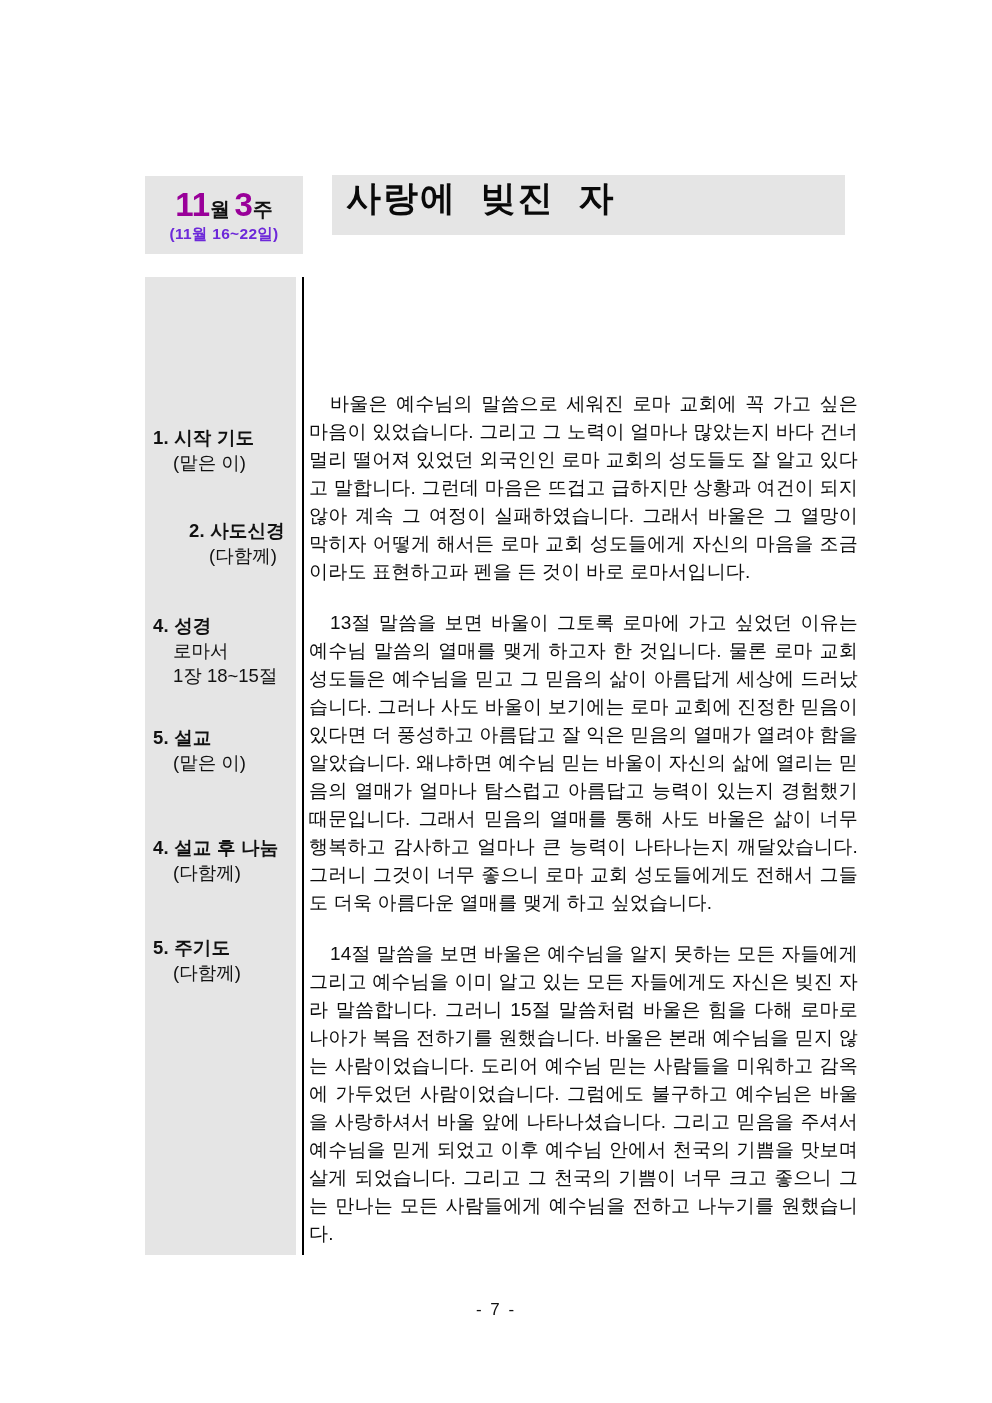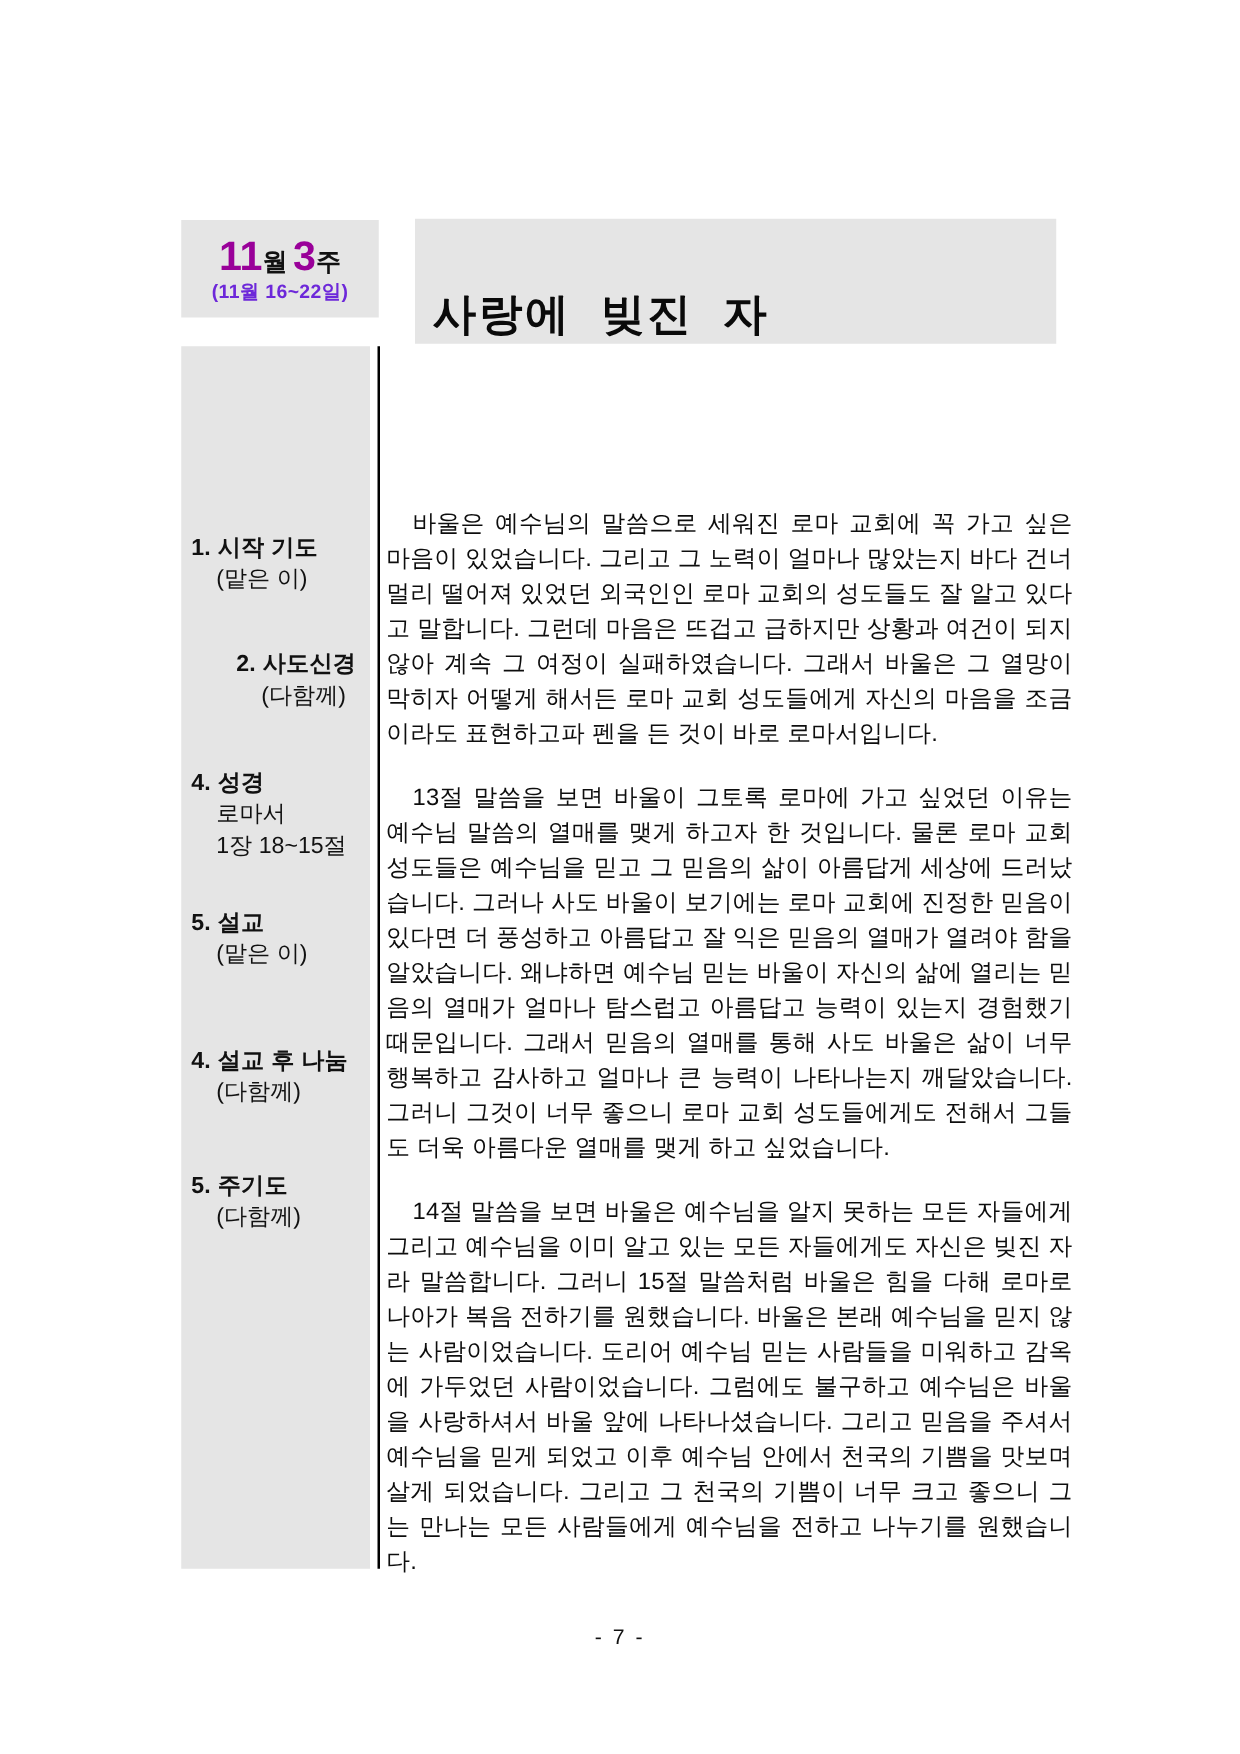--- a/index.html
+++ b/index.html
@@ -14,22 +14,22 @@
     position:absolute;left:145px;top:176px;width:158px;height:78px;
     background:#e5e5e5;display:flex;flex-direction:column;
     align-items:center;justify-content:center;line-height:1.05;
   }
   .week-line{white-space:nowrap;font-weight:bold;}
   .week-num{color:#990099;font-size:33px;font-weight:bold;}
   .week-unit{color:#111;font-size:20px;font-weight:bold;}
   .week-dates{font-size:15.5px;font-weight:bold;color:#6d28d9;margin-top:3px;letter-spacing:0.3px;}
 
   .title-banner{
-    position:absolute;left:332px;top:175px;width:513px;height:100px;
-    background:#e5e5e5;display:flex;align-items:flex-end;
+    position:absolute;left:332px;top:175px;width:513px;height:60px;
+    background:#e5e5e5;display:flex;align-items:flex-start;
   }
   .title-banner .title-text{
     padding-left:14px;font-size:35px;font-weight:bold;color:#0a0a0a;
     letter-spacing:2px;word-spacing:12px;white-space:nowrap;
   }
 
   
   .sidebar-box{
     position:absolute;left:145px;top:277px;width:151px;height:978px;
     background:#e5e5e5;box-sizing:border-box;padding:148px 15px 0 8px;
@@ -47,21 +47,21 @@
   .oi4{margin-bottom:37px;}
   .oi5{margin-bottom:60px;}
   .oi6{margin-bottom:50px;}
 
   
   .main-col{
     position:absolute;left:309px;top:390px;width:549px;
     font-size:19px;line-height:28px;color:#0d0d0d;
     text-align:justify;letter-spacing:0.2px;
   }
-  .main-col p{margin:16px 0 23px 0;text-indent:21px;}
+  .main-col p{margin:0 0 23px 0;text-indent:21px;}
 
   
   .footer{
     position:absolute;left:0;top:1300px;width:992px;text-align:center;
     font-size:17px;color:#111;letter-spacing:2px;
   }
 </style>
 </head>
 <body>
 

